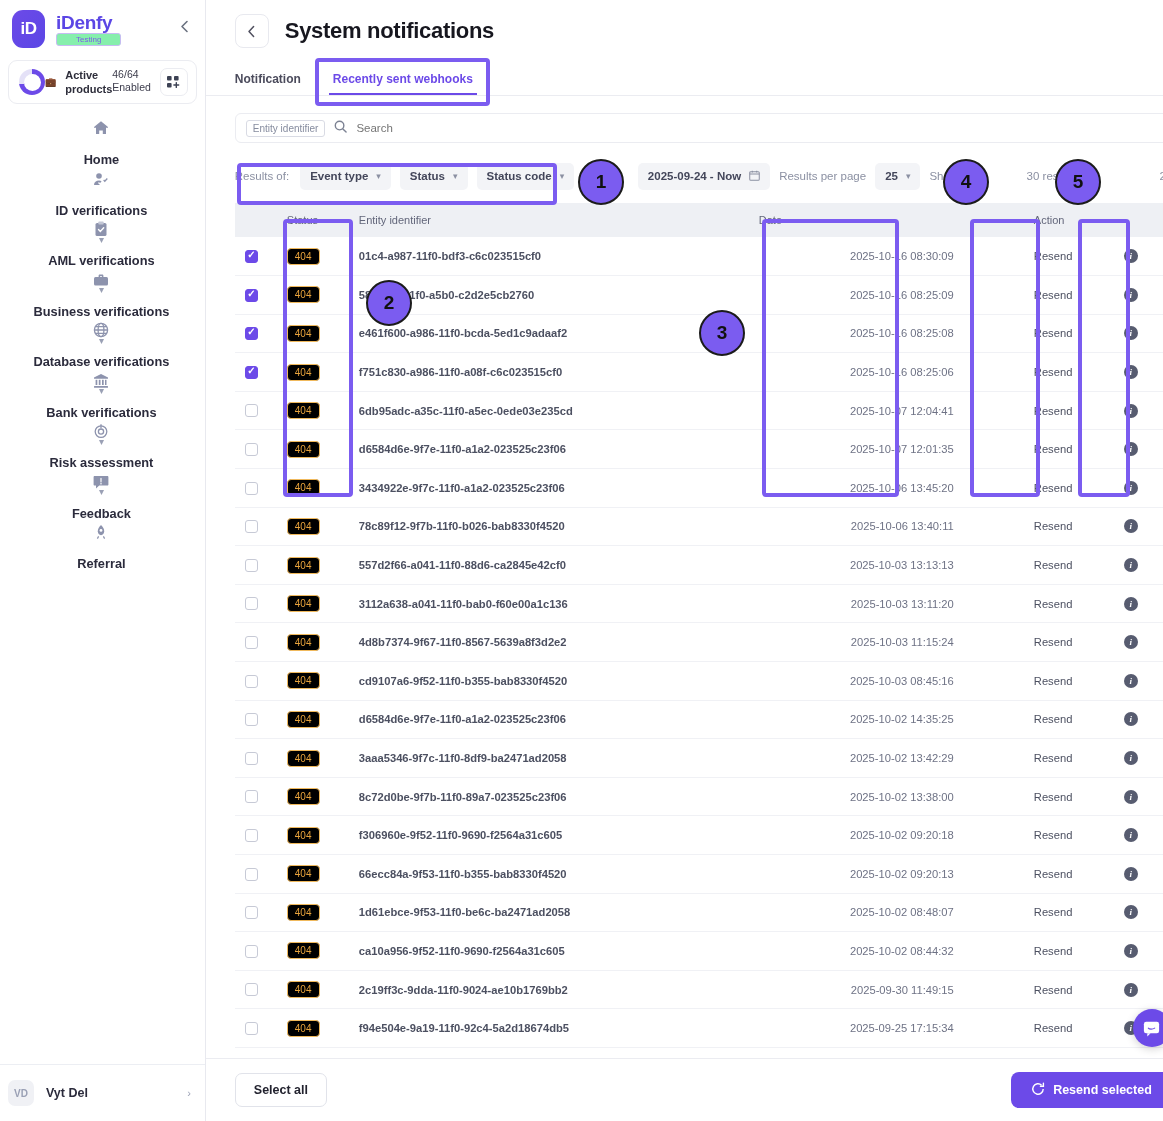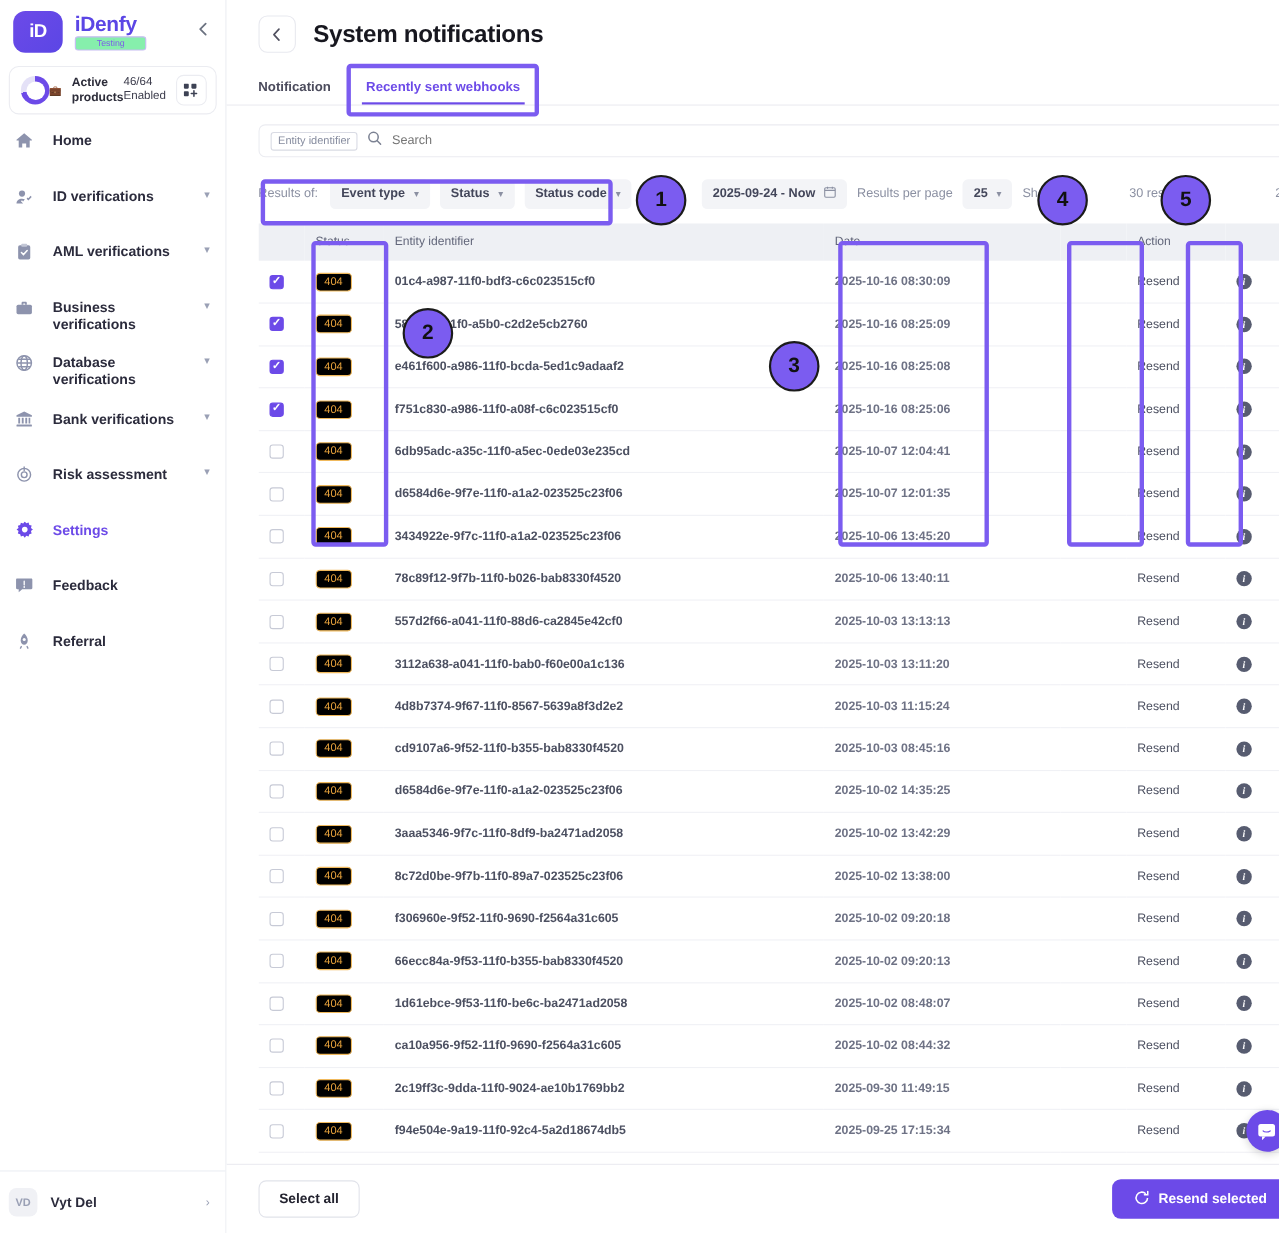--- a/index.html
+++ b/index.html
@@ -17,21 +17,21 @@
     background: #ffffff;
     border-right: 1px solid #e8e9ef;
     display: flex; flex-direction: column;
     position: relative;
   }
   .brand {
     display: flex; align-items: center; gap: 11px;
     padding: 10px 12px 6px 12px; height: 54px;
   }
   .brand-logo {
-    width: 45px; height: 38px; border-radius: 11px;
+    width: 33px; height: 38px; border-radius: 11px;
     background: linear-gradient(135deg,#6c4ae8,#5b46e5);
     color: #fff; font-weight: bold; font-size: 17px;
     display: flex; align-items: center; justify-content: center;
     letter-spacing: -0.5px;
     flex: 0 0 auto;
   }
   .brand-text { display: flex; flex-direction: column; gap: 1px; }
   .brand-name { font-size: 19px; font-weight: bold; color: #5b46e5; letter-spacing: -0.3px; line-height: 1; }
   .brand-badge {
     font-size: 8px; color: #7b5ce8; border: 1px solid #c6bcf2;
@@ -66,23 +66,24 @@
   .ap-title { font-size: 11px; font-weight: bold; color: #2d2d3a; }
   .ap-sub { font-size: 10.5px; color: #3c3c4c; }
   .ap-btn {
     width: 28px; height: 28px; border: 1px solid #ebecf1; border-radius: 7px;
     display: flex; align-items: center; justify-content: center; cursor: pointer;
     background: #fff;
   }
 
   .nav { flex: 1; padding-top: 2px; overflow: hidden; }
   .nav-item {
-    display: flex; align-items: flex-start; gap: 16px;
+    display: flex; align-items: center; gap: 16px;
     height: 50.5px; padding: 0 14px 0 12px; cursor: pointer;
     color: #2b2b3c;
+    flex-direction: column;
   }
   .nav-item .ni-icon {
     width: 20px; display: flex; align-items: center; justify-content: center;
     color: #8d93ad; flex: 0 0 auto;
   }
   .nav-item .ni-label { font-size: 12.8px; font-weight: bold; flex: 1; }
   .nav-item .ni-caret { color: #9aa0b5; font-size: 10px; }
   .nav-item.active .ni-label { color: #6c4ae8; }
   .nav-item.active .ni-icon { color: #6c4ae8; }
 
@@ -162,21 +163,21 @@
   th.c-entity { width: 400px; }
   th.c-date { width: 215px; }
   th.c-gap { width: 60px; }
   th.c-action { width: 90px; }
   th.c-info { width: 56px; }
   tbody td {
     height: 38.6px; font-size: 11.2px; color: #4c5061;
     border-bottom: 1px solid #f0f1f5; padding: 0 10px;
     font-weight: bold;
   }
-  td.c-date { color: #6e7285; font-weight: bold; }
+  td.c-date { color: #6e7285; font-weight: normal; text-align: right; }
   td.c-action { color: #4c5061; font-weight: normal; cursor: pointer; }
   .cbox {
     width: 13px; height: 13px; border: 1px solid #c7cad6; border-radius: 3px;
     display: inline-block; background: #fff; cursor: pointer; vertical-align: middle;
   }
   .cbox.checked {
     background: #6c4ae8; border-color: #6c4ae8; position: relative;
   }
   .cbox.checked::after {
     content: "✓"; color: #fff; font-size: 10px; position: absolute;
@@ -347,29 +348,20 @@
           <svg width="16" height="16" viewBox="0 0 16 16" fill="none" stroke="currentColor" stroke-width="1.3">
               <circle cx="8" cy="8.6" r="5.8"></circle>
               <circle cx="8" cy="8.6" r="2.6"></circle>
               <path d="M8 1.2v4"></path>
             </svg>
         </span>
         <span class="ni-label">Risk assessment</span>
         <span class="ni-caret">▾</span>
       </div>
 
-      <div class="nav-item active">
-        <span class="ni-icon">
-          <svg width="17" height="17" viewBox="0 0 16 16" fill="currentColor">
-              <path d="M8 0L9.3 1.6 11.3 1l.6 2 2 .6-.6 2L15 7 13.3 8.3l.6 2-2 .6-.6 2-2-.6L8 14l-1.3-1.7-2 .6-.6-2-2-.6.6-2L1 7l1.7-1.3-.6-2 2-.6.6-2 2 .6z"></path>
-              <circle cx="8" cy="7" r="2.4" fill="#fff"></circle>
-            </svg>
-        </span>
-        <span class="ni-label">Settings</span>
-      </div>
 
       <div class="nav-item">
         <span class="ni-icon">
           <svg width="16" height="16" viewBox="0 0 16 16" fill="currentColor">
               <path d="M1.6 2h12.8c.6 0 1 .5 1 1v7.6c0 .6-.4 1-1 1H6.2L3 14.4V11.6H1.6c-.6 0-1-.4-1-1V3c0-.5.4-1 1-1z"></path>
               <path d="M8 4.4v3.2M8 9.1v.9" stroke="#fff" stroke-width="1.2" stroke-linecap="round"></path>
             </svg>
         </span>
         <span class="ni-label">Feedback</span>
       </div>

